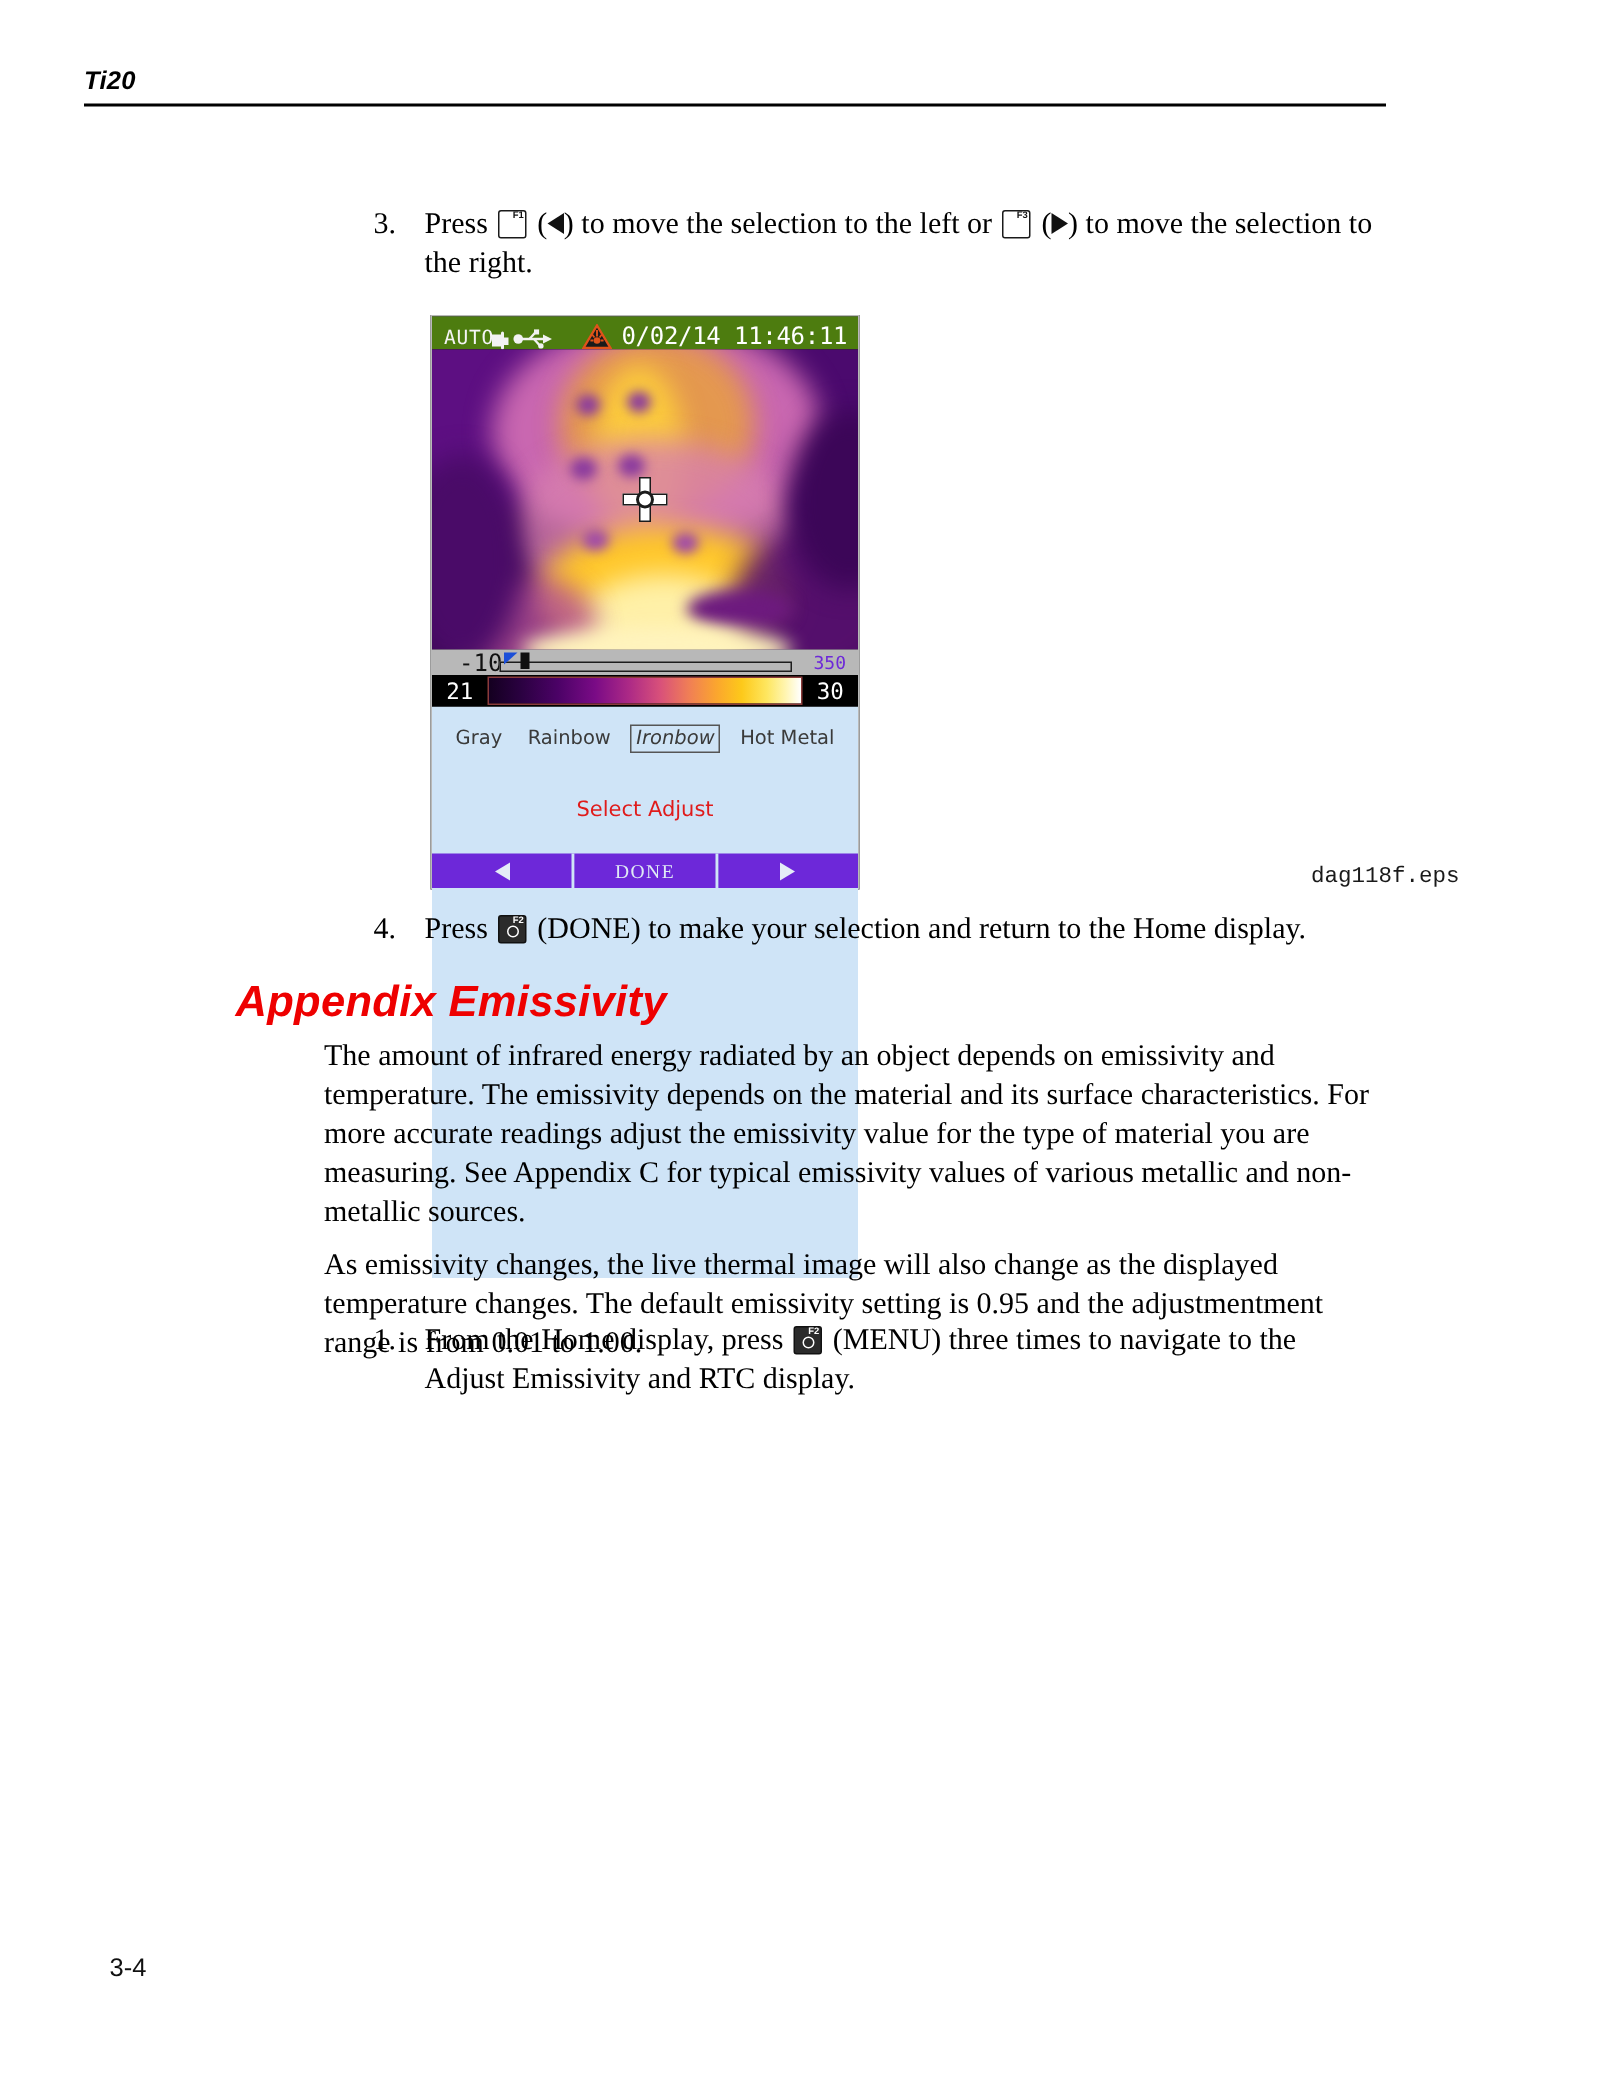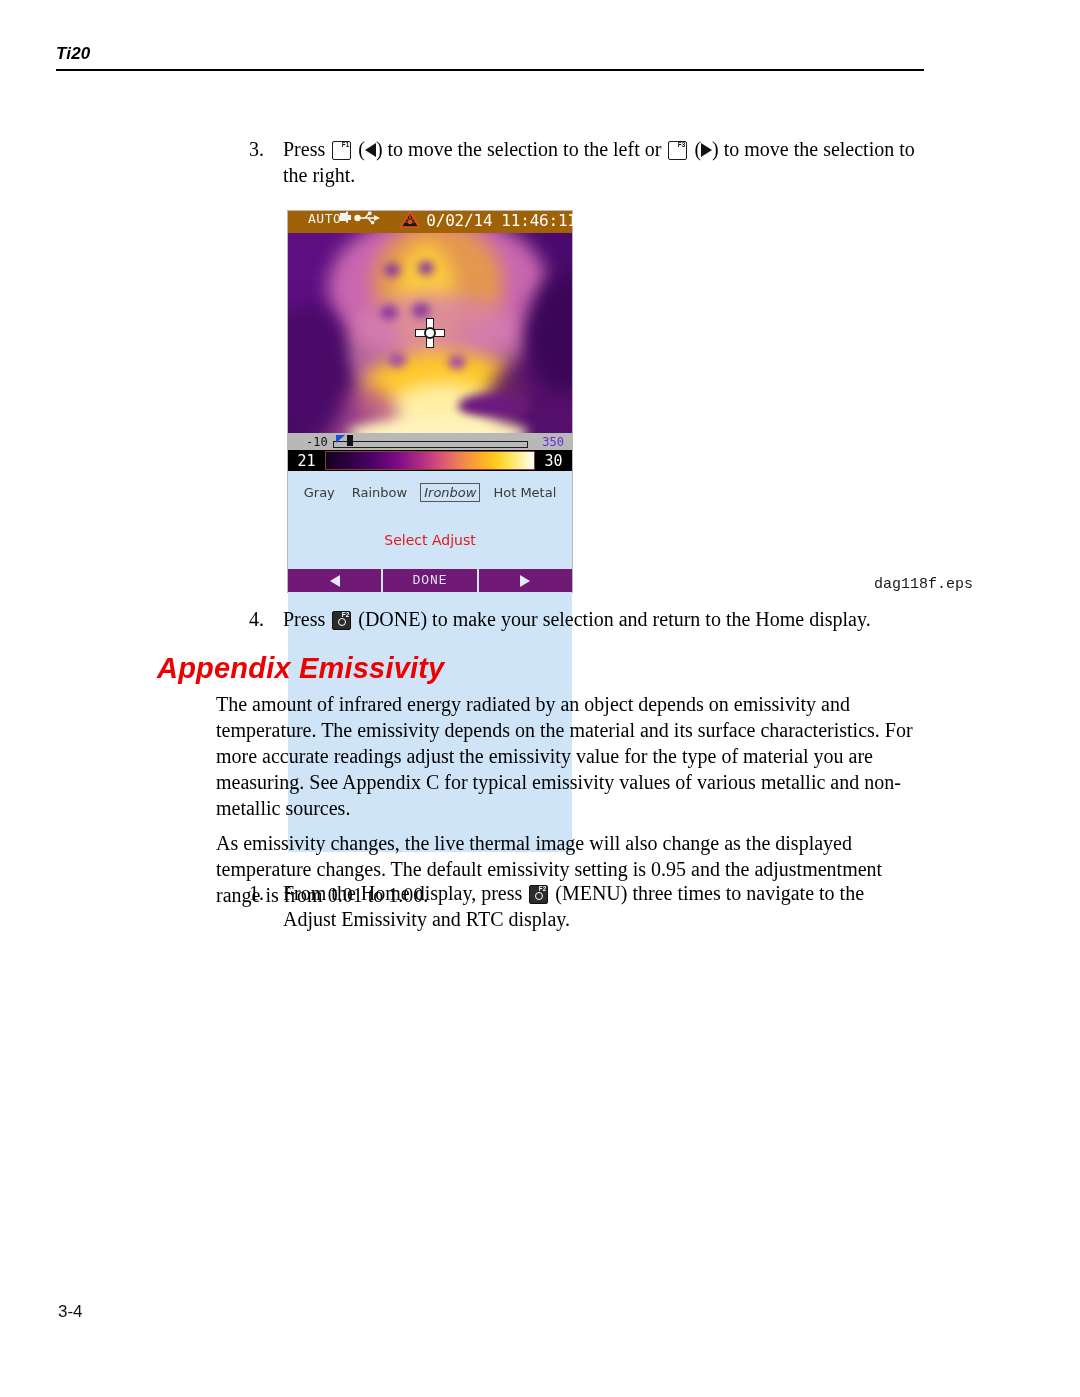--- a/index.html
+++ b/index.html
@@ -131,24 +131,24 @@
     top: 210px;
     width: 286px;
     height: 383px;
     border: 1px solid #b9b9b9;
     box-sizing: border-box;
     background: #000;
   }
   #status-bar {
     position: relative;
     height: 22px;
-    background: #a16207;
-    display: flex;
-    align-items: flex-start;
-    padding: 0 20px;
+    background: #4d7c0f;
+    display: flex;
+    align-items: flex-end;
+    padding: 0 8px;
     box-sizing: border-box;
   }
   #status-auto {
     color: #f4f4f4;
     font-family: "DejaVu Sans Mono", monospace;
     font-size: 13px;
     letter-spacing: 0.5px;
     margin-right: 5px;
   }
   .battery {
@@ -237,21 +237,21 @@
   #range-row {
     position: relative;
     height: 17px;
     background: #b8b8b8;
     display: flex;
     align-items: center;
     box-sizing: border-box;
   }
   #range-min {
     font-family: "DejaVu Sans Mono", monospace;
-    font-size: 12px;
+    font-size: 16px;
     color: #111;
     margin-left: 18px;
   }
   #range-max {
     font-family: "DejaVu Sans Mono", monospace;
     font-size: 12px;
     color: #6d28d9;
     position: absolute;
     right: 8px;
   }
@@ -343,26 +343,26 @@
   }
   #softkey-bar {
     position: absolute;
     left: 0; right: 0; bottom: 0;
     height: 23px;
     display: flex;
     background: #cfe4f7;
   }
   .softkey {
     flex: 1;
-    background: #701a75;
+    background: #6d28d9;
     color: #dfe9f5;
     display: flex;
     align-items: center;
     justify-content: center;
-    font-family: Liberation Mono, monospace;
+    font-family: Liberation Serif, serif;
     font-size: 13px;
     letter-spacing: 1px;
     border-right: 2px solid #cfe4f7;
     box-sizing: border-box;
   }
   .softkey:last-child { border-right: none; }
   .sk-tri-l {
     width: 0; height: 0;
     border-top: 6px solid transparent;
     border-bottom: 6px solid transparent;
@@ -404,21 +404,21 @@
     width: 706px;
     font-size: 20px;
     line-height: 26px;
     text-align: left;
   }
   #para1 { top: 691px; }
   #para2 { top: 830px; }
 
   #page-number {
     position: absolute;
-    left: 58px;
+    left: 73px;
     top: 1302px;
     font-family: "Liberation Sans", sans-serif;
     font-size: 17px;
     color: #111;
   }
 </style>
 </head>
 <body>
 
 <div id="page-header">

